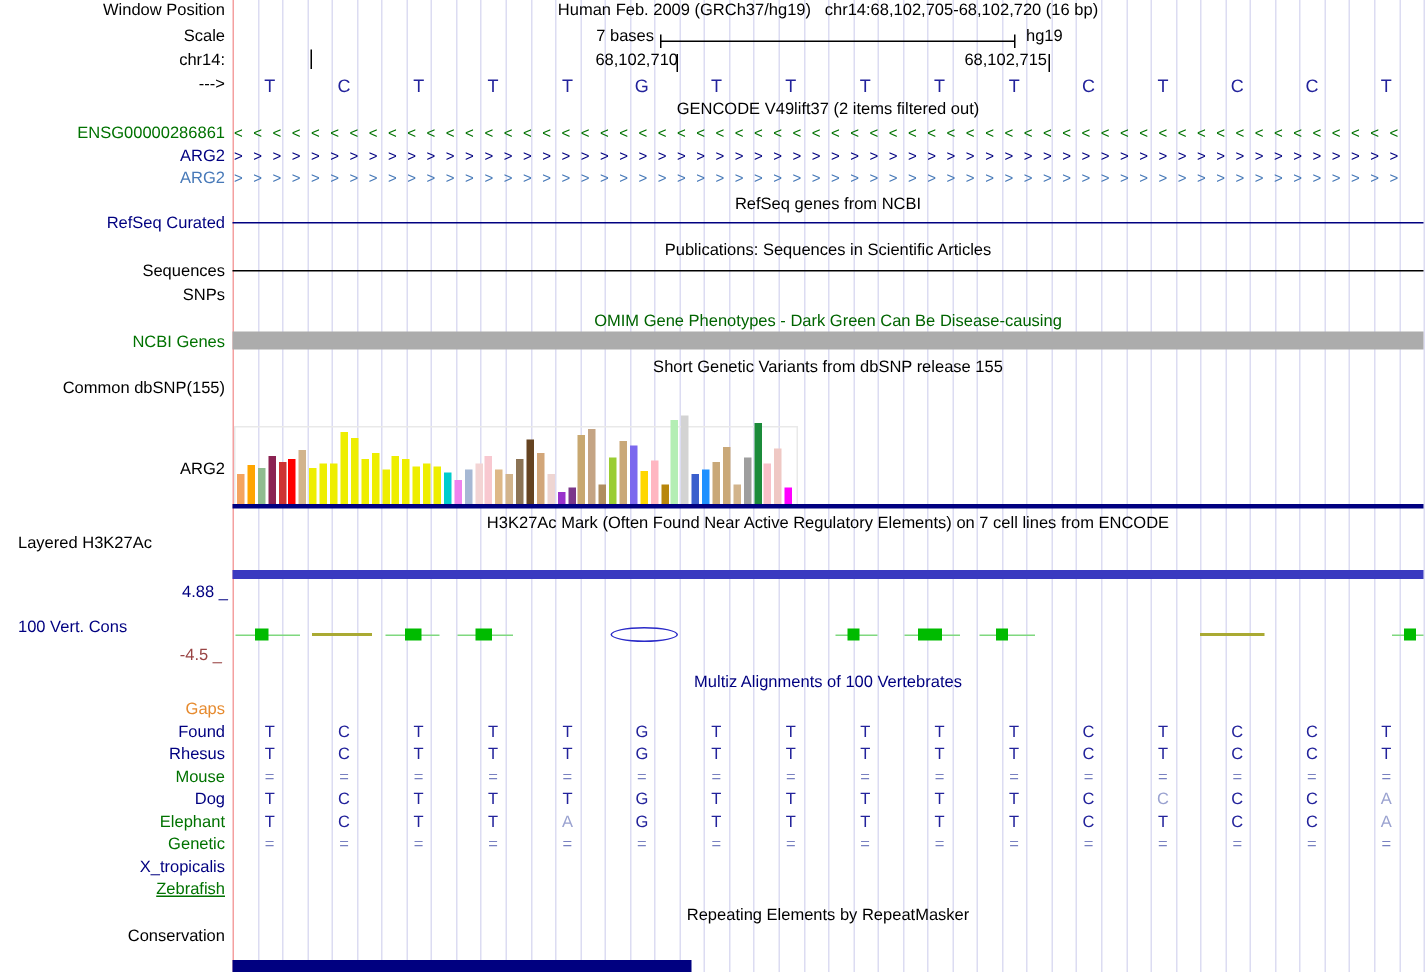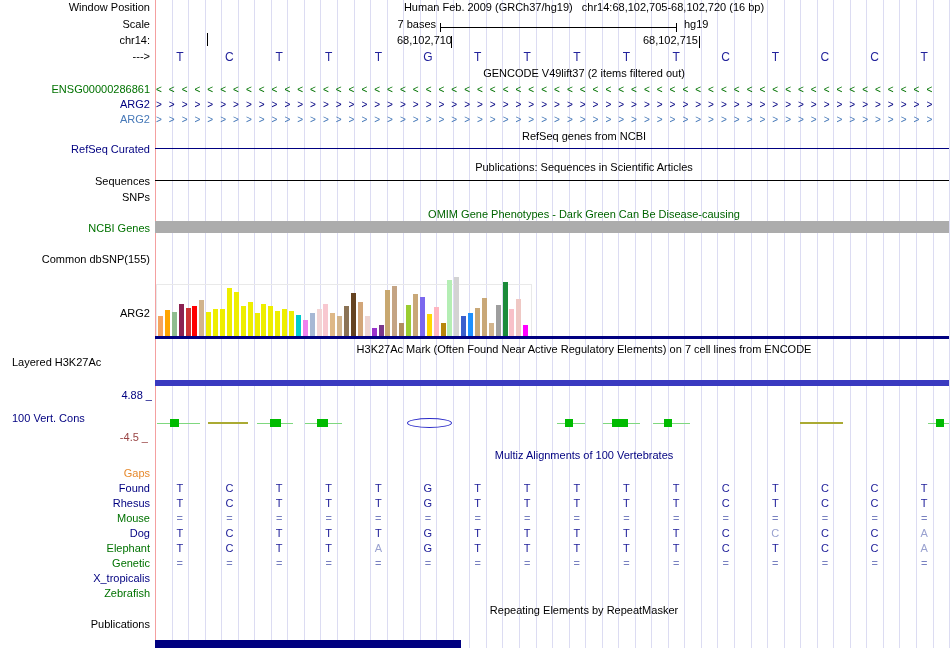--- a/index.html
+++ b/index.html
@@ -1,21 +1,21 @@
 <!DOCTYPE html>
 <html><head>
 <meta charset="utf-8">
 <style>
   html,body{margin:0;padding:0;background:#fff;}
   #canvas{position:relative;width:950px;height:648px;background:#fff;
           font-family:"Liberation Sans",sans-serif;color:#000;overflow:hidden;}
   .lbl{position:absolute;left:0;width:150px;text-align:right;font-size:11px;line-height:13px;white-space:pre;z-index:2;}
   .rt{position:absolute;width:100px;text-align:right;font-size:11px;line-height:13px;white-space:pre;z-index:2;}
   .lt{position:absolute;font-size:11px;line-height:13px;white-space:pre;z-index:2;}
-  .ct{position:absolute;left:584px;transform:translateX(-50%);font-size:11px;line-height:13px;white-space:pre;z-index:2;}
+  .ct{position:absolute;left:552px;transform:translateX(-50%);font-size:11px;line-height:13px;white-space:pre;z-index:2;}
   .vis{position:absolute;z-index:1;}
 </style>
 </head>
 <body>
 
 <div id="canvas">
 
   <div class="lbl" style="top:1px">Window Position</div>
   <div class="ct" style="top:1px">Human Feb. 2009 (GRCh37/hg19)   chr14:68,102,705-68,102,720 (16 bp)</div>
 
@@ -46,20 +46,21 @@
 
   <div class="ct" style="top:161px">Publications: Sequences in Scientific Articles</div>
   <div class="lbl" style="top:175px">Sequences</div>
   <div class="vis" style="left:155px;top:180px;width:794px;height:1px;background:#000"></div>
   <div class="lbl" style="top:191px">SNPs</div>
 
   <div class="ct" style="top:208px;color:#006400">OMIM Gene Phenotypes - Dark Green Can Be Disease-causing</div>
   <div class="lbl" style="top:222px;color:#007200">NCBI Genes</div>
   <div class="vis" style="left:155px;top:221px;width:794px;height:12px;background:#ACACAC"></div>
 
+  <div class="ct" style="top:239px">Short Genetic Variants from dbSNP release 155</div>
   <div class="lbl" style="top:253px">Common dbSNP(155)</div>
 
   <div class="lbl" style="top:307px">ARG2</div>
   <div class="vis" style="left:156px;top:284px;width:374px;height:52px;border:1px solid #E9E9E9"></div>
   <div class="vis" id="gtex-plot" style="left:155px;top:272px;width:380px;height:64px">
       <div style="position: absolute; left: 3px; bottom: 0px; width: 5px; height: 20px; background: rgb(244, 164, 96);"></div>
       <div style="position: absolute; left: 9.9px; bottom: 0px; width: 5px; height: 26px; background: rgb(255, 165, 0);"></div>
       <div style="position: absolute; left: 16.8px; bottom: 0px; width: 5px; height: 24px; background: rgb(143, 188, 143);"></div>
       <div style="position: absolute; left: 23.7px; bottom: 0px; width: 5px; height: 32px; background: rgb(139, 34, 82);"></div>
       <div style="position: absolute; left: 30.6px; bottom: 0px; width: 5px; height: 28px; background: rgb(205, 51, 51);"></div>
@@ -138,21 +139,21 @@
       <div style="position: absolute; left: 653px; top: 423px; width: 37px; height: 1px; background: rgb(127, 216, 127);"></div>
       <div style="position: absolute; left: 664px; top: 419px; width: 8px; height: 8px; background: rgb(0, 187, 0);"></div>
       <div style="position: absolute; left: 800px; top: 422px; width: 43px; height: 2px; background: rgb(170, 170, 51);"></div>
       <div style="position: absolute; left: 928px; top: 423px; width: 21px; height: 1px; background: rgb(127, 216, 127);"></div>
       <div style="position: absolute; left: 936px; top: 419px; width: 8px; height: 8px; background: rgb(0, 187, 0);"></div>
     </div>
 
   <div class="ct" style="top:449px;color:#000080">Multiz Alignments of 100 Vertebrates</div>
 
   <div class="ct" style="top:604px">Repeating Elements by RepeatMasker</div>
-  <div class="lbl" style="top:618px">Publications</div>
+  <div class="lbl" style="top:618px">Conservation</div>
   <div class="vis" style="left:155px;top:640px;width:306px;height:8px;background:#000080"></div>
 
 <div style="position: absolute; left: 0px; top: 0px; width: 950px; height: 648px; z-index: 0;">
       <div style="position: absolute; left: 155px; top: 0px; width: 1px; height: 648px; background: rgb(244, 160, 160);"></div>
       <div style="position: absolute; left: 171.5px; top: 0px; width: 1px; height: 648px; background: rgb(220, 220, 242);"></div>
       <div style="position: absolute; left: 188.1px; top: 0px; width: 1px; height: 648px; background: rgb(220, 220, 242);"></div>
       <div style="position: absolute; left: 204.6px; top: 0px; width: 1px; height: 648px; background: rgb(220, 220, 242);"></div>
       <div style="position: absolute; left: 221.2px; top: 0px; width: 1px; height: 648px; background: rgb(220, 220, 242);"></div>
       <div style="position: absolute; left: 237.7px; top: 0px; width: 1px; height: 648px; background: rgb(220, 220, 242);"></div>
       <div style="position: absolute; left: 254.3px; top: 0px; width: 1px; height: 648px; background: rgb(220, 220, 242);"></div>
@@ -315,14 +316,14 @@
     <div style="position: absolute; left: 517.2px; top: 557px; width: 20px; text-align: center; font-size: 11px; z-index: 1; color: rgb(120, 128, 192);">=</div>
     <div style="position: absolute; left: 566.8px; top: 557px; width: 20px; text-align: center; font-size: 11px; z-index: 1; color: rgb(120, 128, 192);">=</div>
     <div style="position: absolute; left: 616.4px; top: 557px; width: 20px; text-align: center; font-size: 11px; z-index: 1; color: rgb(120, 128, 192);">=</div>
     <div style="position: absolute; left: 666.1px; top: 557px; width: 20px; text-align: center; font-size: 11px; z-index: 1; color: rgb(120, 128, 192);">=</div>
     <div style="position: absolute; left: 715.7px; top: 557px; width: 20px; text-align: center; font-size: 11px; z-index: 1; color: rgb(120, 128, 192);">=</div>
     <div style="position: absolute; left: 765.3px; top: 557px; width: 20px; text-align: center; font-size: 11px; z-index: 1; color: rgb(120, 128, 192);">=</div>
     <div style="position: absolute; left: 814.9px; top: 557px; width: 20px; text-align: center; font-size: 11px; z-index: 1; color: rgb(120, 128, 192);">=</div>
     <div style="position: absolute; left: 864.6px; top: 557px; width: 20px; text-align: center; font-size: 11px; z-index: 1; color: rgb(120, 128, 192);">=</div>
     <div style="position: absolute; left: 914.2px; top: 557px; width: 20px; text-align: center; font-size: 11px; z-index: 1; color: rgb(120, 128, 192);">=</div>
     <div style="position: absolute; left: 0px; top: 572px; width: 150px; text-align: right; font-size: 11px; line-height: 13px; color: rgb(0, 0, 128); z-index: 2;">X_tropicalis</div>
-    <div style="position: absolute; left: 0px; top: 587px; width: 150px; text-align: right; font-size: 11px; line-height: 13px; color: rgb(0, 114, 0); z-index: 2;">Zebrafish</div>
+    <div style="position: absolute; left: 0px; top: 587px; width: 150px; text-align: right; font-size: 11px; line-height: 13px; color: rgb(0, 114, 0); z-index: 2; text-decoration: underline;">Zebrafish</div>
   </div>
 
 </body></html>

